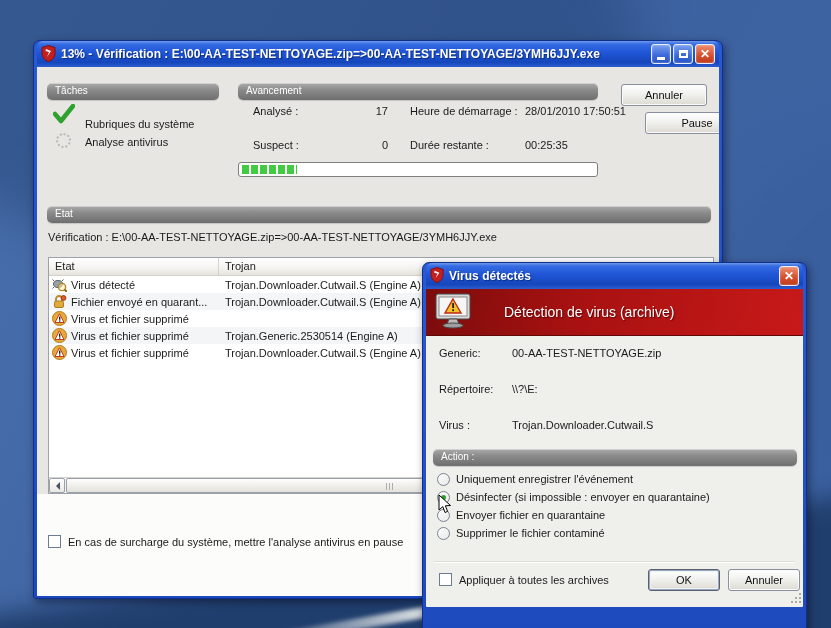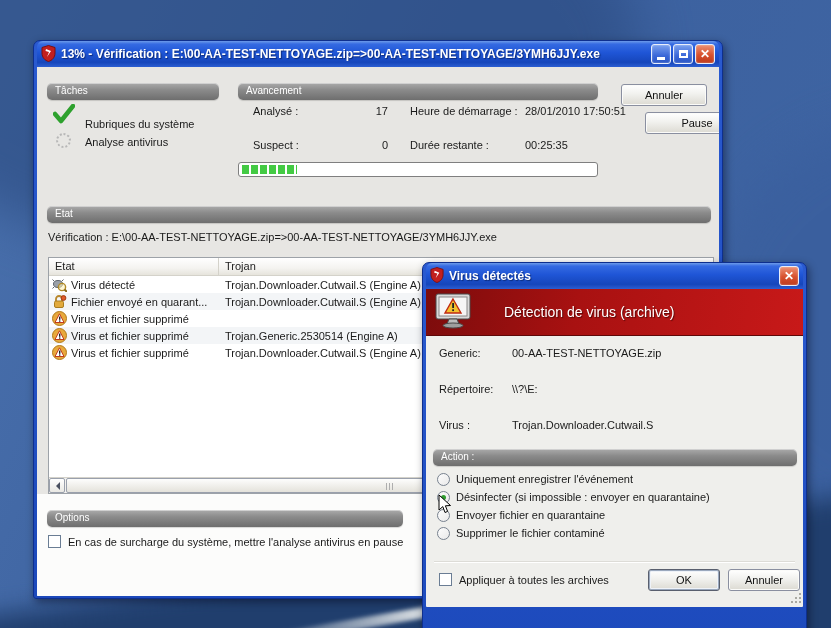--- a/index.html
+++ b/index.html
@@ -267,21 +267,20 @@
           <span class="scroll-arrow">
               <span class="arrow-left-glyph"></span>
             </span>
           <span class="scroll-thumb">
               <span class="thumb-grip"></span>
             </span>
         </div>
       </div>
 
       <div class="white-panel"></div>
-      <div class="grp-hdr" style="left:10px; top:443px; width:356px;">Options</div>
       <span class="xp-check chk-main"></span>
       <span class="chk-label-main">En cas de surcharge du système, mettre l'analyse antivirus en pause</span>
     </div>
   </div>
 
   <div class="window" id="dialog">
     <div class="titlebar">
       <span>
         <svg width="14" height="16" viewBox="0 0 15 17">
             <path d="M7.5 0.5 L14 2.5 V8 C14 12.5 11 15.5 7.5 16.5 C4 15.5 1 12.5 1 8 V2.5 Z" fill="#c21f1f" stroke="#7d0f0f"></path>

